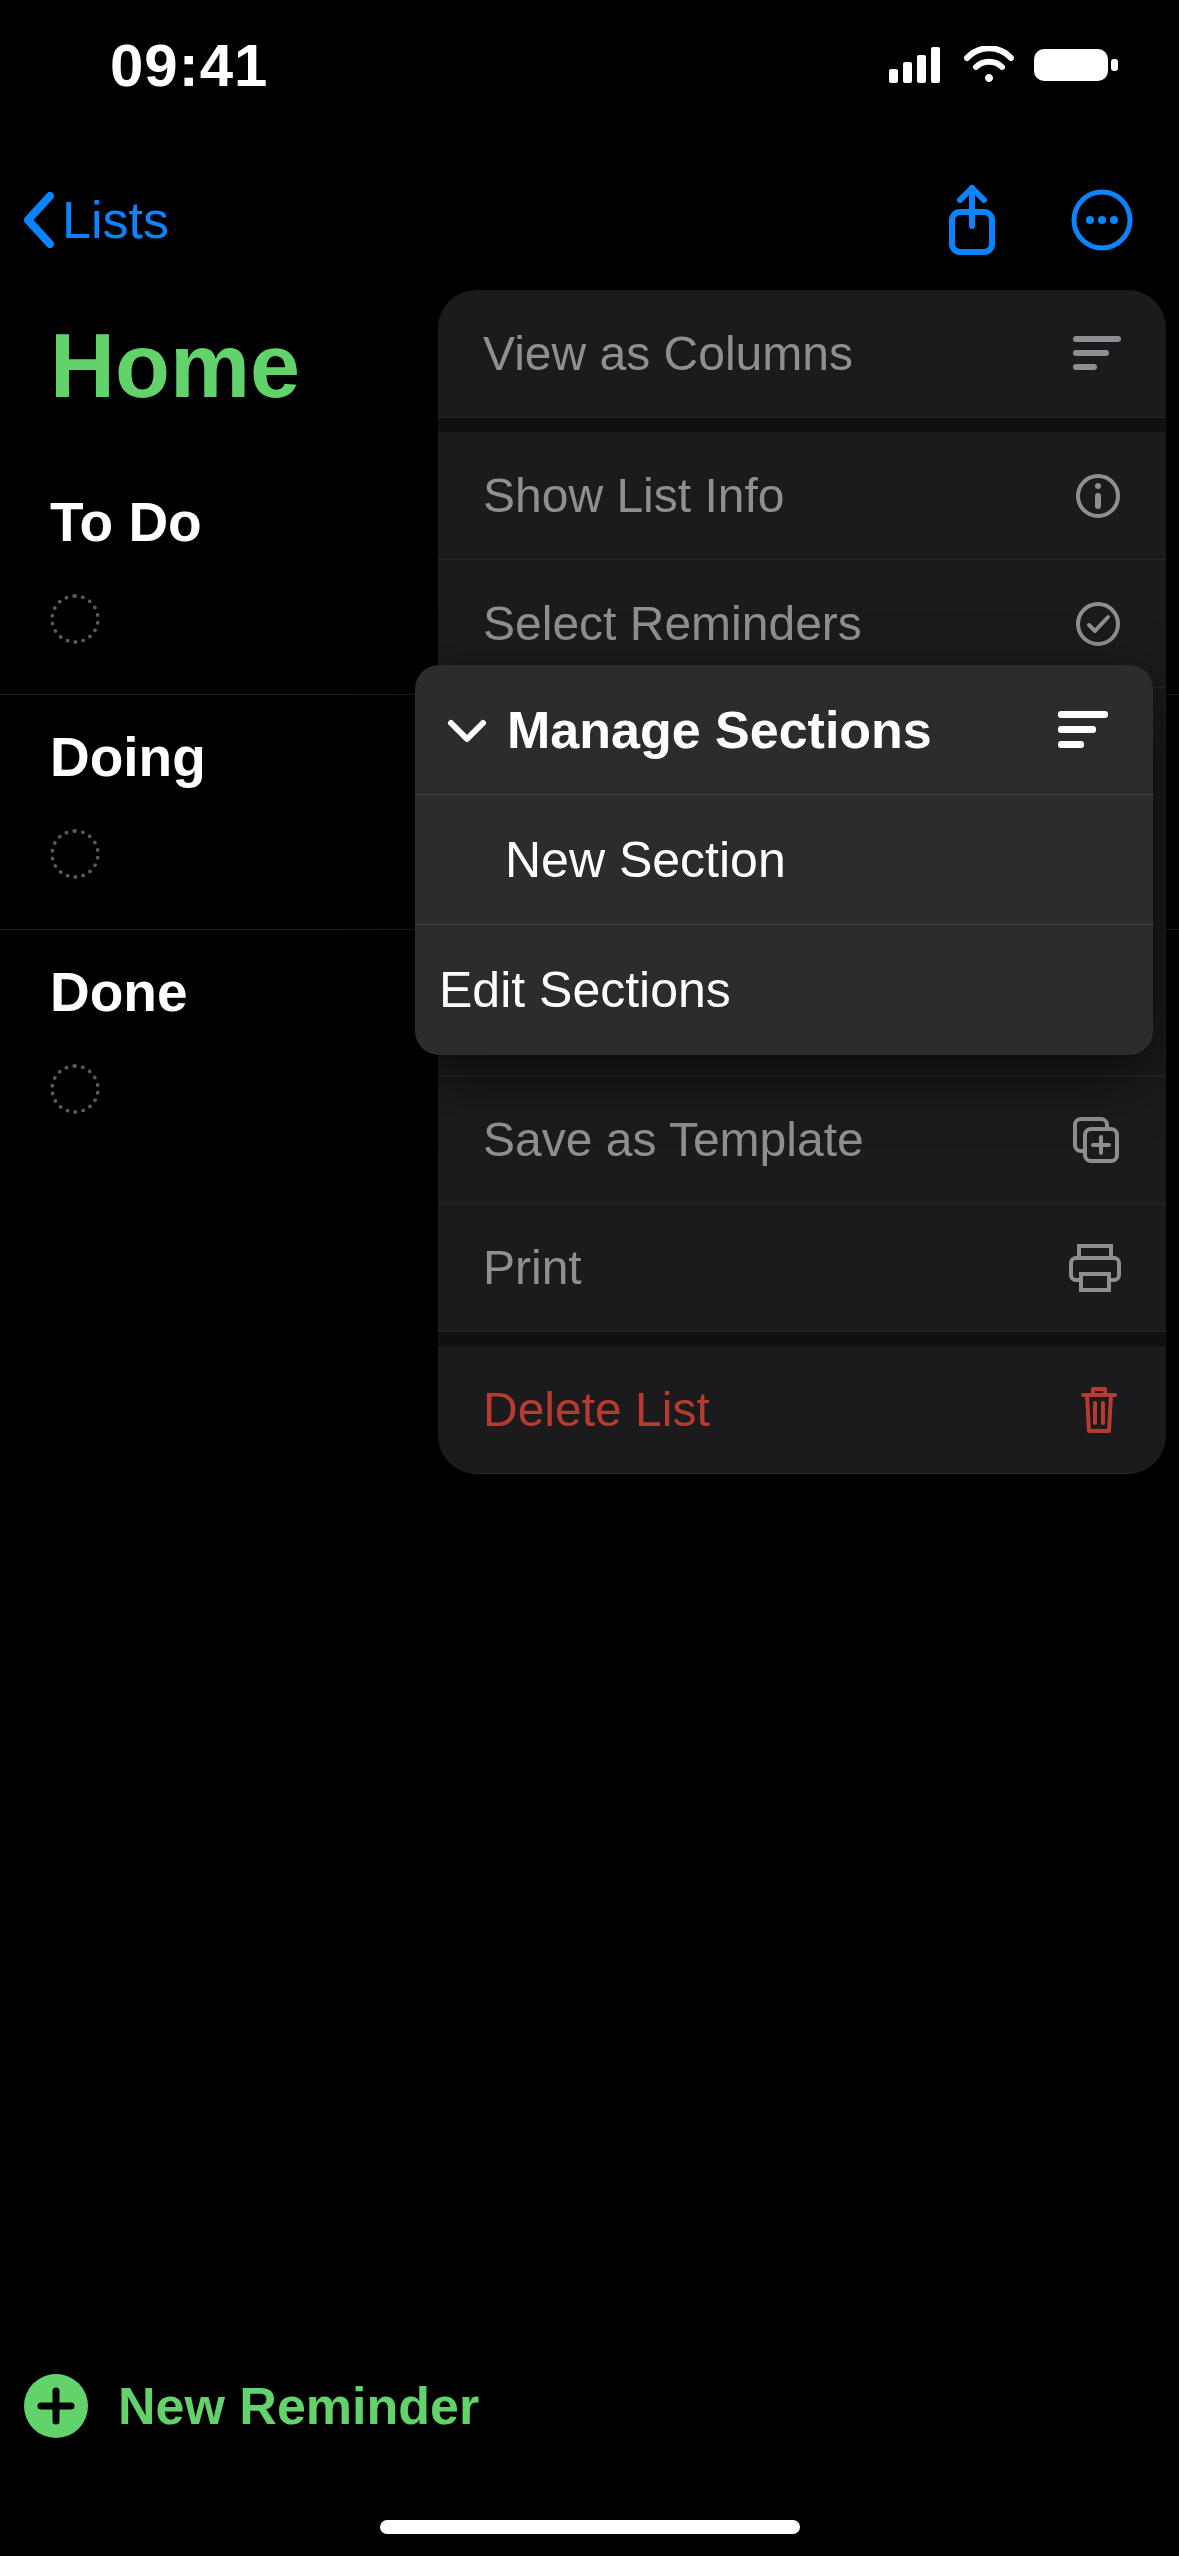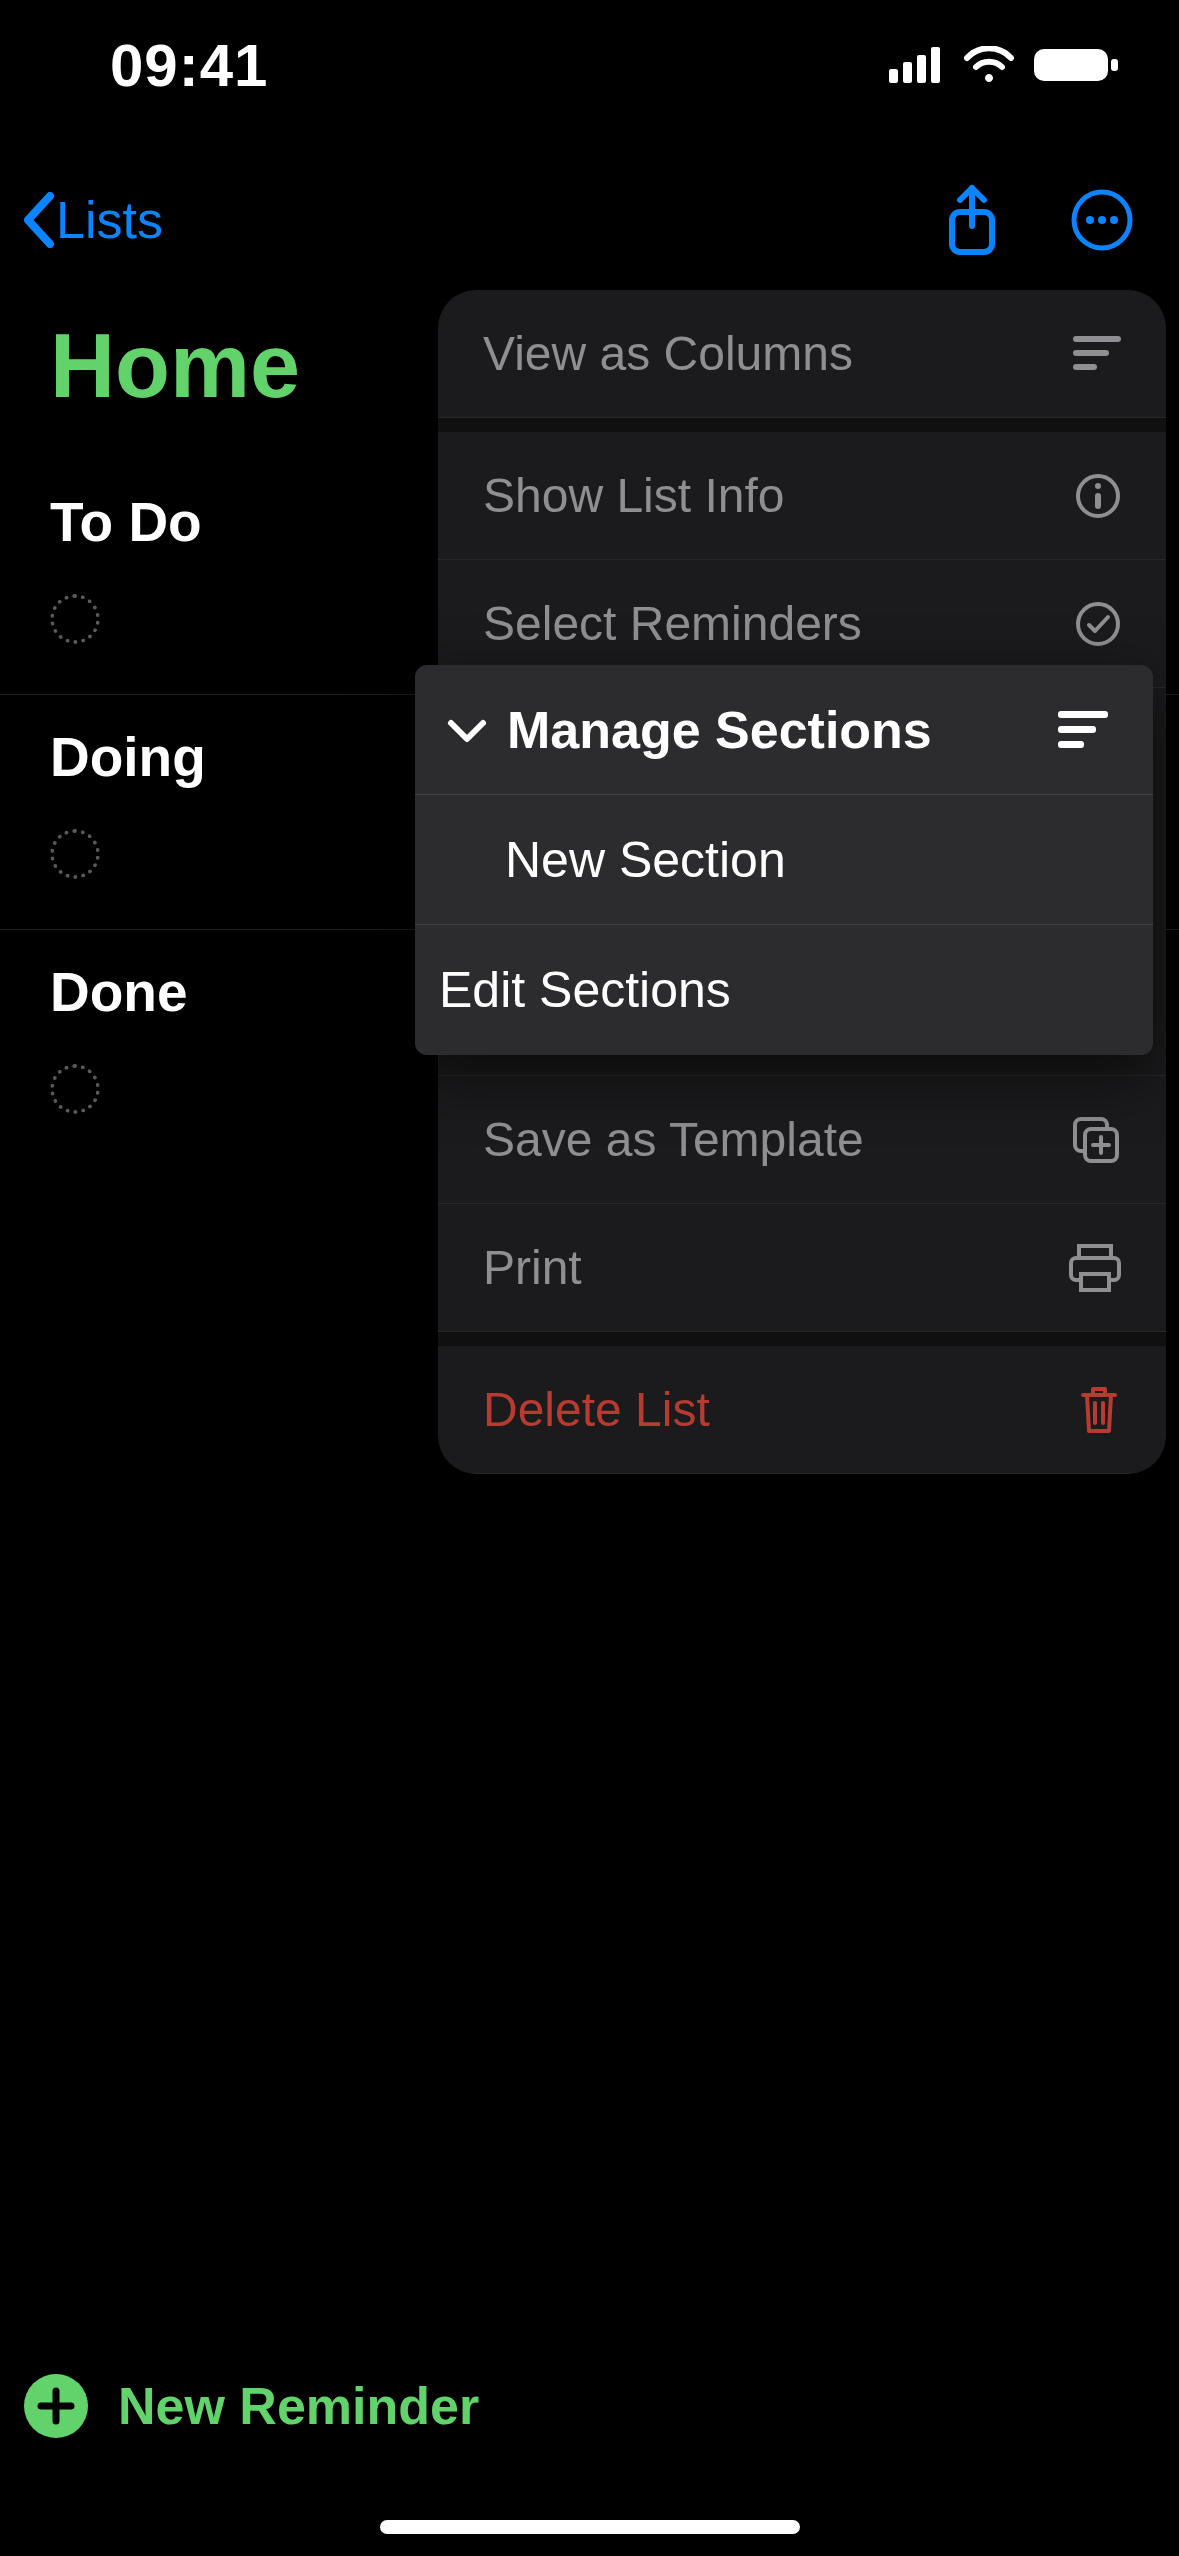--- a/index.html
+++ b/index.html
@@ -44,21 +44,21 @@
     display: flex;
     align-items: center;
     justify-content: space-between;
     padding: 0 45px 0 20px;
   }
   .back-btn {
     display: flex;
     align-items: center;
     color: #0a84ff;
     font-size: 52px;
-    gap: 0;
+    gap: 6px;
   }
   .nav-right {
     display: flex;
     align-items: center;
     gap: 70px;
   }
   .icon-btn { display:flex; align-items:center; justify-content:center; }
 
   
   .list-title {
@@ -125,21 +125,21 @@
     opacity: 0.4;
   }
 
   
   .submenu {
     position: absolute;
     top: 665px;
     left: 415px;
     width: 738px;
     background: #2c2c2e;
-    border-radius: 12px;
+    border-radius: 24px;
     overflow: hidden;
     box-shadow: 0 20px 60px rgba(0,0,0,0.6);
   }
   .submenu .sm-header {
     display: flex;
     align-items: center;
     justify-content: space-between;
     height: 130px;
     padding: 0 45px 0 30px;
     font-size: 52px;

